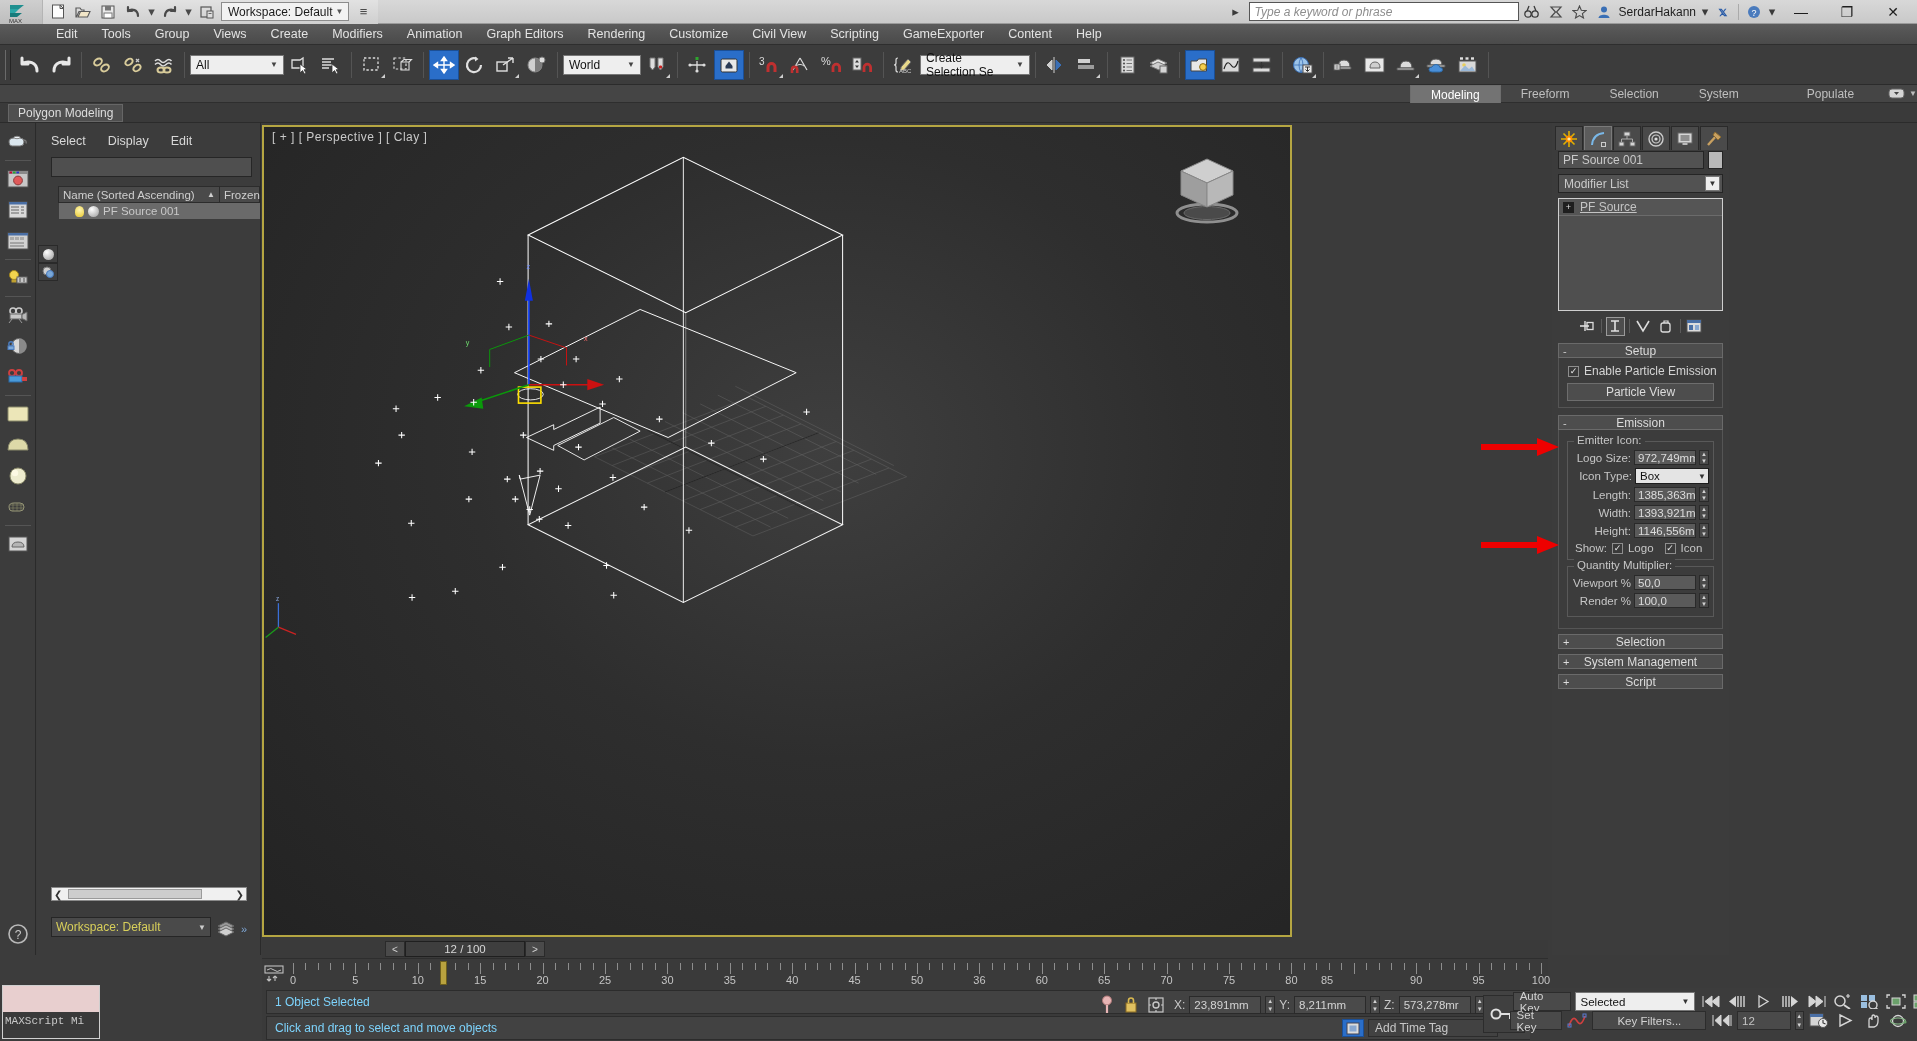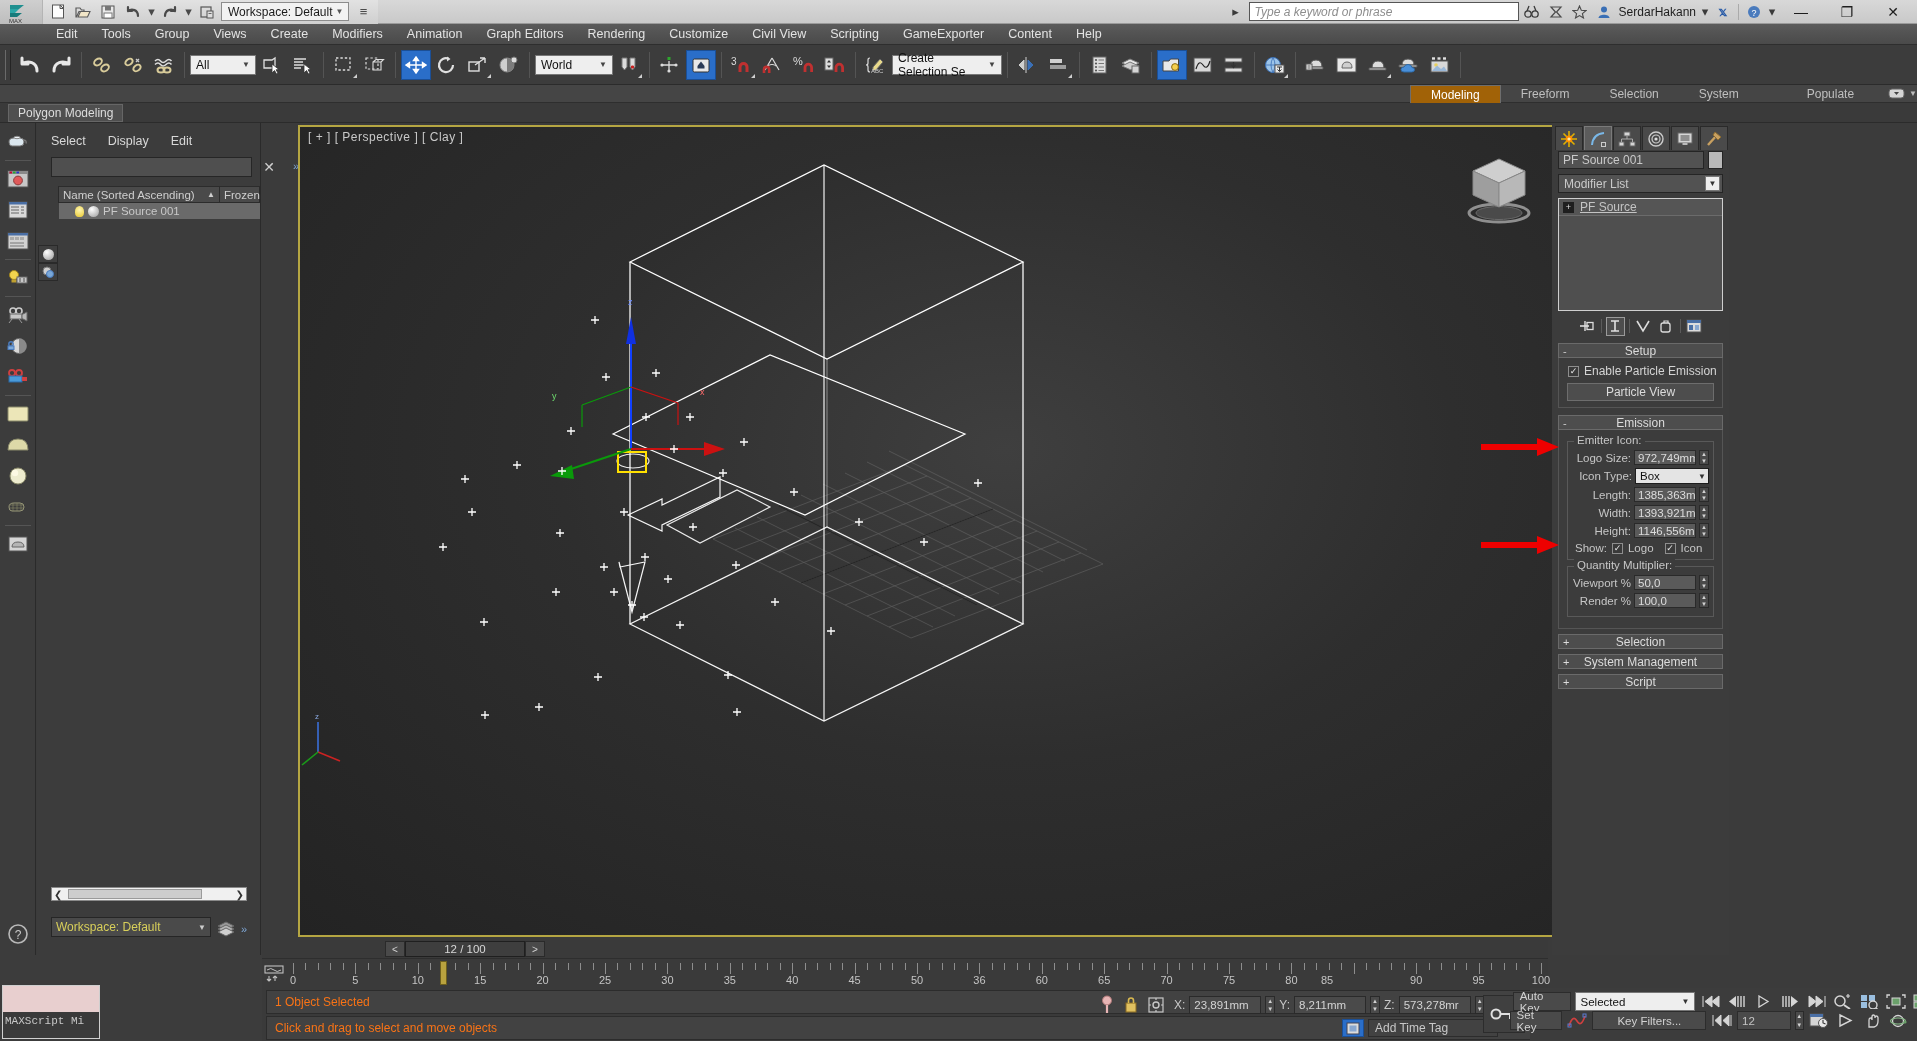--- a/index.html
+++ b/index.html
@@ -69,21 +69,21 @@
     display:flex; align-items:center; padding:0 2px 0 5px; font-size:12px; }
   .combo-dark .arw { margin-left:auto; font-size:8px; color:#444; padding:0 3px; }
 
   
   .ribbon {
     position:absolute; left:0; top:85px; width:1917px; height:18px;
     background:#454545; display:flex; align-items:center; padding-left:10px;
     border-bottom:1px solid #2e2e2e;
   }
   .rtab { padding:0 20px; height:18px; line-height:18px; color:#bfbfbf; font-size:12px; }
-  .rtab.sel { background:#a16207; color:#fff; border:1px solid #6d6d6d; border-bottom:none; }
+  .rtab.sel { background:#737373; color:#fff; border:1px solid #6d6d6d; border-bottom:none; }
   .ribbon2 {
     position:absolute; left:0; top:103px; width:1917px; height:20px;
     background:#3a3a3a; display:flex; align-items:center; padding-left:8px;
     border-bottom:1px solid #2b2b2b;
   }
   .rpanel { background:#4f4f4f; border:1px solid #666; padding:1px 9px; font-size:12px; color:#ddd; }
 
   
   .lefttoolbar {
     position:absolute; left:0; top:123px; width:36px; height:832px;
@@ -123,24 +123,23 @@
     justify-content:space-between; padding:0 2px; color:#333; font-size:10px; }
   .exp-scroll .thumb { position:absolute; left:16px; width:134px; height:10px; background:#cdcdcd; border:1px solid #9a9a9a; }
   .exp-ws { position:absolute; left:14px; bottom:18px; width:160px; height:20px;
     background:#4a4a4a; border:1px solid #262626; display:flex; align-items:center;
     padding:0 4px; color:#d8cf5a; font-size:12px; }
   .exp-ws .arw { margin-left:auto; font-size:8px; color:#ccc; }
   .exp-layers { position:absolute; left:180px; bottom:18px; display:flex; align-items:center; gap:6px; }
 
   
   .viewport {
-    position:absolute; left:262px; top:125px; width:1286px; height:812px;
+    position:absolute; left:262px; top:125px; width:1030px; height:812px;
     background:radial-gradient(ellipse at 55% 40%, #3f3f3f 0%, #2e2e2e 45%, #232323 100%);
     border:2px solid #b5a642;
-    margin-left:36px;
   }
   .vp-label { position:absolute; left:8px; top:3px; color:#c9c9c9; font-size:12px; letter-spacing:.5px; }
   .vp-svg { position:absolute; inset:0; }
   .viewcube { position:absolute; right:44px; top:22px; width:78px; height:78px; }
 
   
   .cmdpanel {
     position:absolute; left:1552px; top:123px; width:177px; height:832px;
     background:#3c3c3c;
   }
@@ -218,21 +217,21 @@
   .timeline {
     position:absolute; left:262px; top:958px; width:1286px; height:30px; background:#3a3a3a;
     border-top:1px solid #2e2e2e;
   }
   .tl-ruler { position:absolute; left:24px; right:0; top:0; height:30px; }
   .tl-tick { position:absolute; top:4px; width:1px; background:#8d8d8d; }
   .tl-num { position:absolute; top:15px; transform:translateX(-50%); color:#c4c4c4; font-size:11px; }
   .tl-slider { position:absolute; top:2px; width:7px; height:24px; background:#b9a23e; border:1px solid #6d5f1d; }
   .statusbar { position:absolute; left:262px; top:988px; width:1286px; height:53px; background:#3a3a3a; }
   .st-row { height:24px; border:1px solid #2c2c2c; background:#424242; margin:2px 4px 0 4px;
-     display:flex; align-items:center; padding:0 8px; color:#f97316; font-size:12px; }
+     display:flex; align-items:center; padding:0 8px; color:#7dd3fc; font-size:12px; }
   .bl-corner { position:absolute; left:0; top:955px; width:262px; height:86px; background:#3c3c3c; }
   .maxscript { position:absolute; left:2px; top:985px; width:98px; height:54px;
      border:1px solid #cfcfcf; background:#3a3a3a; }
   .ms-pink { height:26px; background:#e8cfcf; }
   .ms-lbl { color:#c8c8c8; font-family:"Liberation Mono", monospace; font-size:11px; padding:3px 2px; }
 
   .coords { position:absolute; left:1100px; top:995px; display:flex; align-items:center; gap:4px; }
   .coord-lbl { color:#c8c8c8; font-size:12px; }
   .coord-val { background:#4a4a4a; border:1px solid #2a2a2a; height:18px; width:72px;
      display:flex; align-items:center; padding:0 4px; color:#d4d4d4; font-size:11.5px; overflow:hidden; }
@@ -408,21 +407,21 @@
     </div>
     <div class="tbtn">
       <svg width="22" height="18">
           <path d="M2 5 q3 -3 5.5 0 t5.5 0 t5.5 0" fill="none" stroke="#ddd" stroke-width="1.6"></path>
           <path d="M2 8.5 q3 -3 5.5 0 t5.5 0 t5.5 0" fill="none" stroke="#ddd" stroke-width="1.6"></path>
           <ellipse cx="8" cy="14" rx="3.5" ry="2.5" fill="none" stroke="#d8cb9a" stroke-width="2"></ellipse>
           <ellipse cx="14" cy="14" rx="3.5" ry="2.5" fill="none" stroke="#d8cb9a" stroke-width="2"></ellipse>
         </svg>
     </div>
     <div class="tsep"></div>
-    <div class="combo-dark" style="width:66px">
+    <div class="combo-dark" style="width:94px">
       <span>All</span>
       <span class="arw">▼</span>
     </div>
     <div class="tbtn">
       <svg width="22" height="18">
           <path d="M3 4 L11 4 L14 2 L14 10 L11 12 L3 12 Z" fill="none" stroke="#e0e0e0" stroke-width="1.3"></path>
           <path d="M11 8 L11 17 L13.5 14.5 L15.5 18 L17 17 L15 13.8 L18 13.5 Z" fill="#fff" stroke="#333" stroke-width=".8"></path>
         </svg>
     </div>
     <div class="tbtn">

